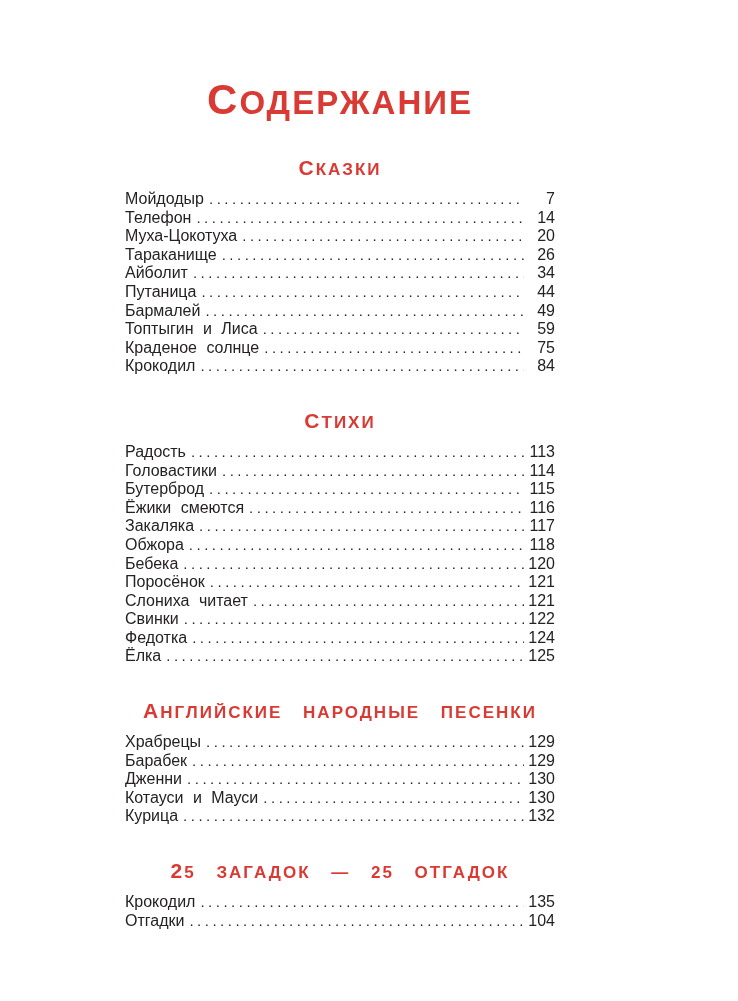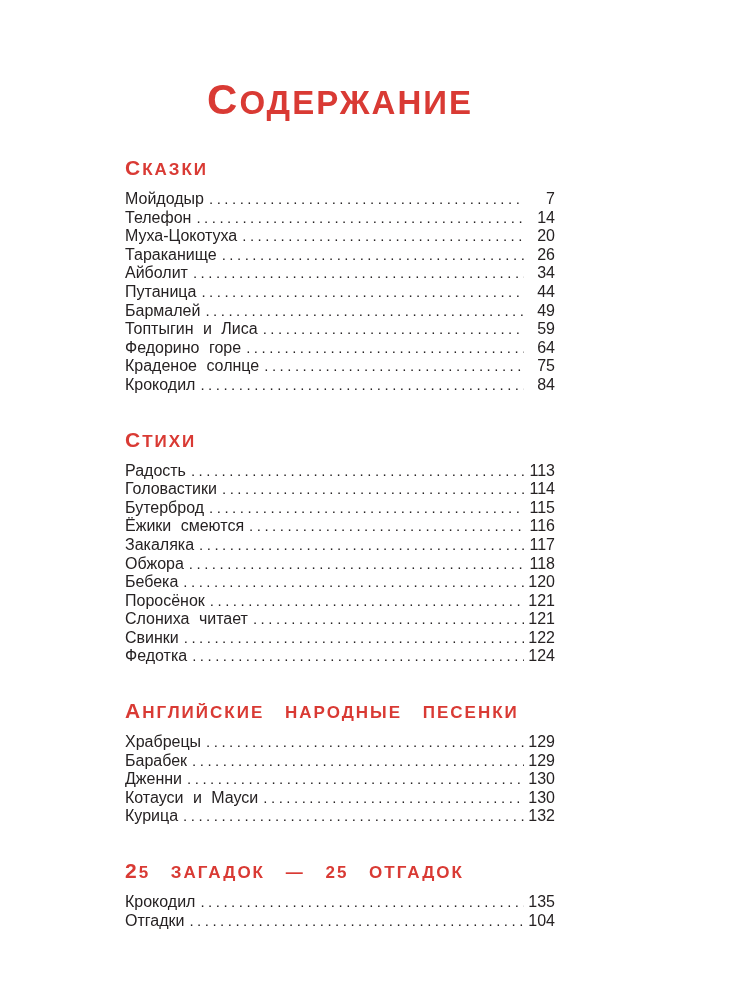--- a/index.html
+++ b/index.html
@@ -30,20 +30,21 @@
     font-size: 33px;
     line-height: 40px;
     letter-spacing: 2px;
     text-transform: uppercase;
     margin-bottom: 14px;
   }
   .book-title::first-letter {
     font-size: 42px;
   }
   .section-heading {
+    text-align: center;
     color: var(--accent);
     font-weight: bold;
     font-size: 17px;
     line-height: 22px;
     letter-spacing: 2px;
     word-spacing: 14px;
     text-transform: uppercase;
     margin-top: 34px;
     margin-bottom: 9px;
   }
@@ -135,25 +136,20 @@
     <span class="leader"></span>
     <span class="entry-page">49</span>
   </div>
 
   <div class="toc-row">
     <span class="entry-title">Топтыгин и Лиса</span>
     <span class="leader"></span>
     <span class="entry-page">59</span>
   </div>
 
-  <div class="toc-row">
-    <span class="entry-title">Федорино горе</span>
-    <span class="leader"></span>
-    <span class="entry-page">64</span>
-  </div>
 
   <div class="toc-row">
     <span class="entry-title">Краденое солнце</span>
     <span class="leader"></span>
     <span class="entry-page">75</span>
   </div>
 
   <div class="toc-row">
     <span class="entry-title">Крокодил</span>
     <span class="leader"></span>
@@ -225,20 +221,25 @@
     <span class="entry-page">122</span>
   </div>
 
 
   <div class="toc-row">
     <span class="entry-title">Федотка</span>
     <span class="leader"></span>
     <span class="entry-page">124</span>
   </div>
 
+  <div class="toc-row">
+    <span class="entry-title">Ёлка</span>
+    <span class="leader"></span>
+    <span class="entry-page">125</span>
+  </div>
 </div>
   </section>
 
   <section>
     <h2 class="section-heading">Английские народные песенки</h2>
     <div class="entries">
   <div class="toc-row">
     <span class="entry-title">Храбрецы</span>
     <span class="leader"></span>
     <span class="entry-page">129</span>

